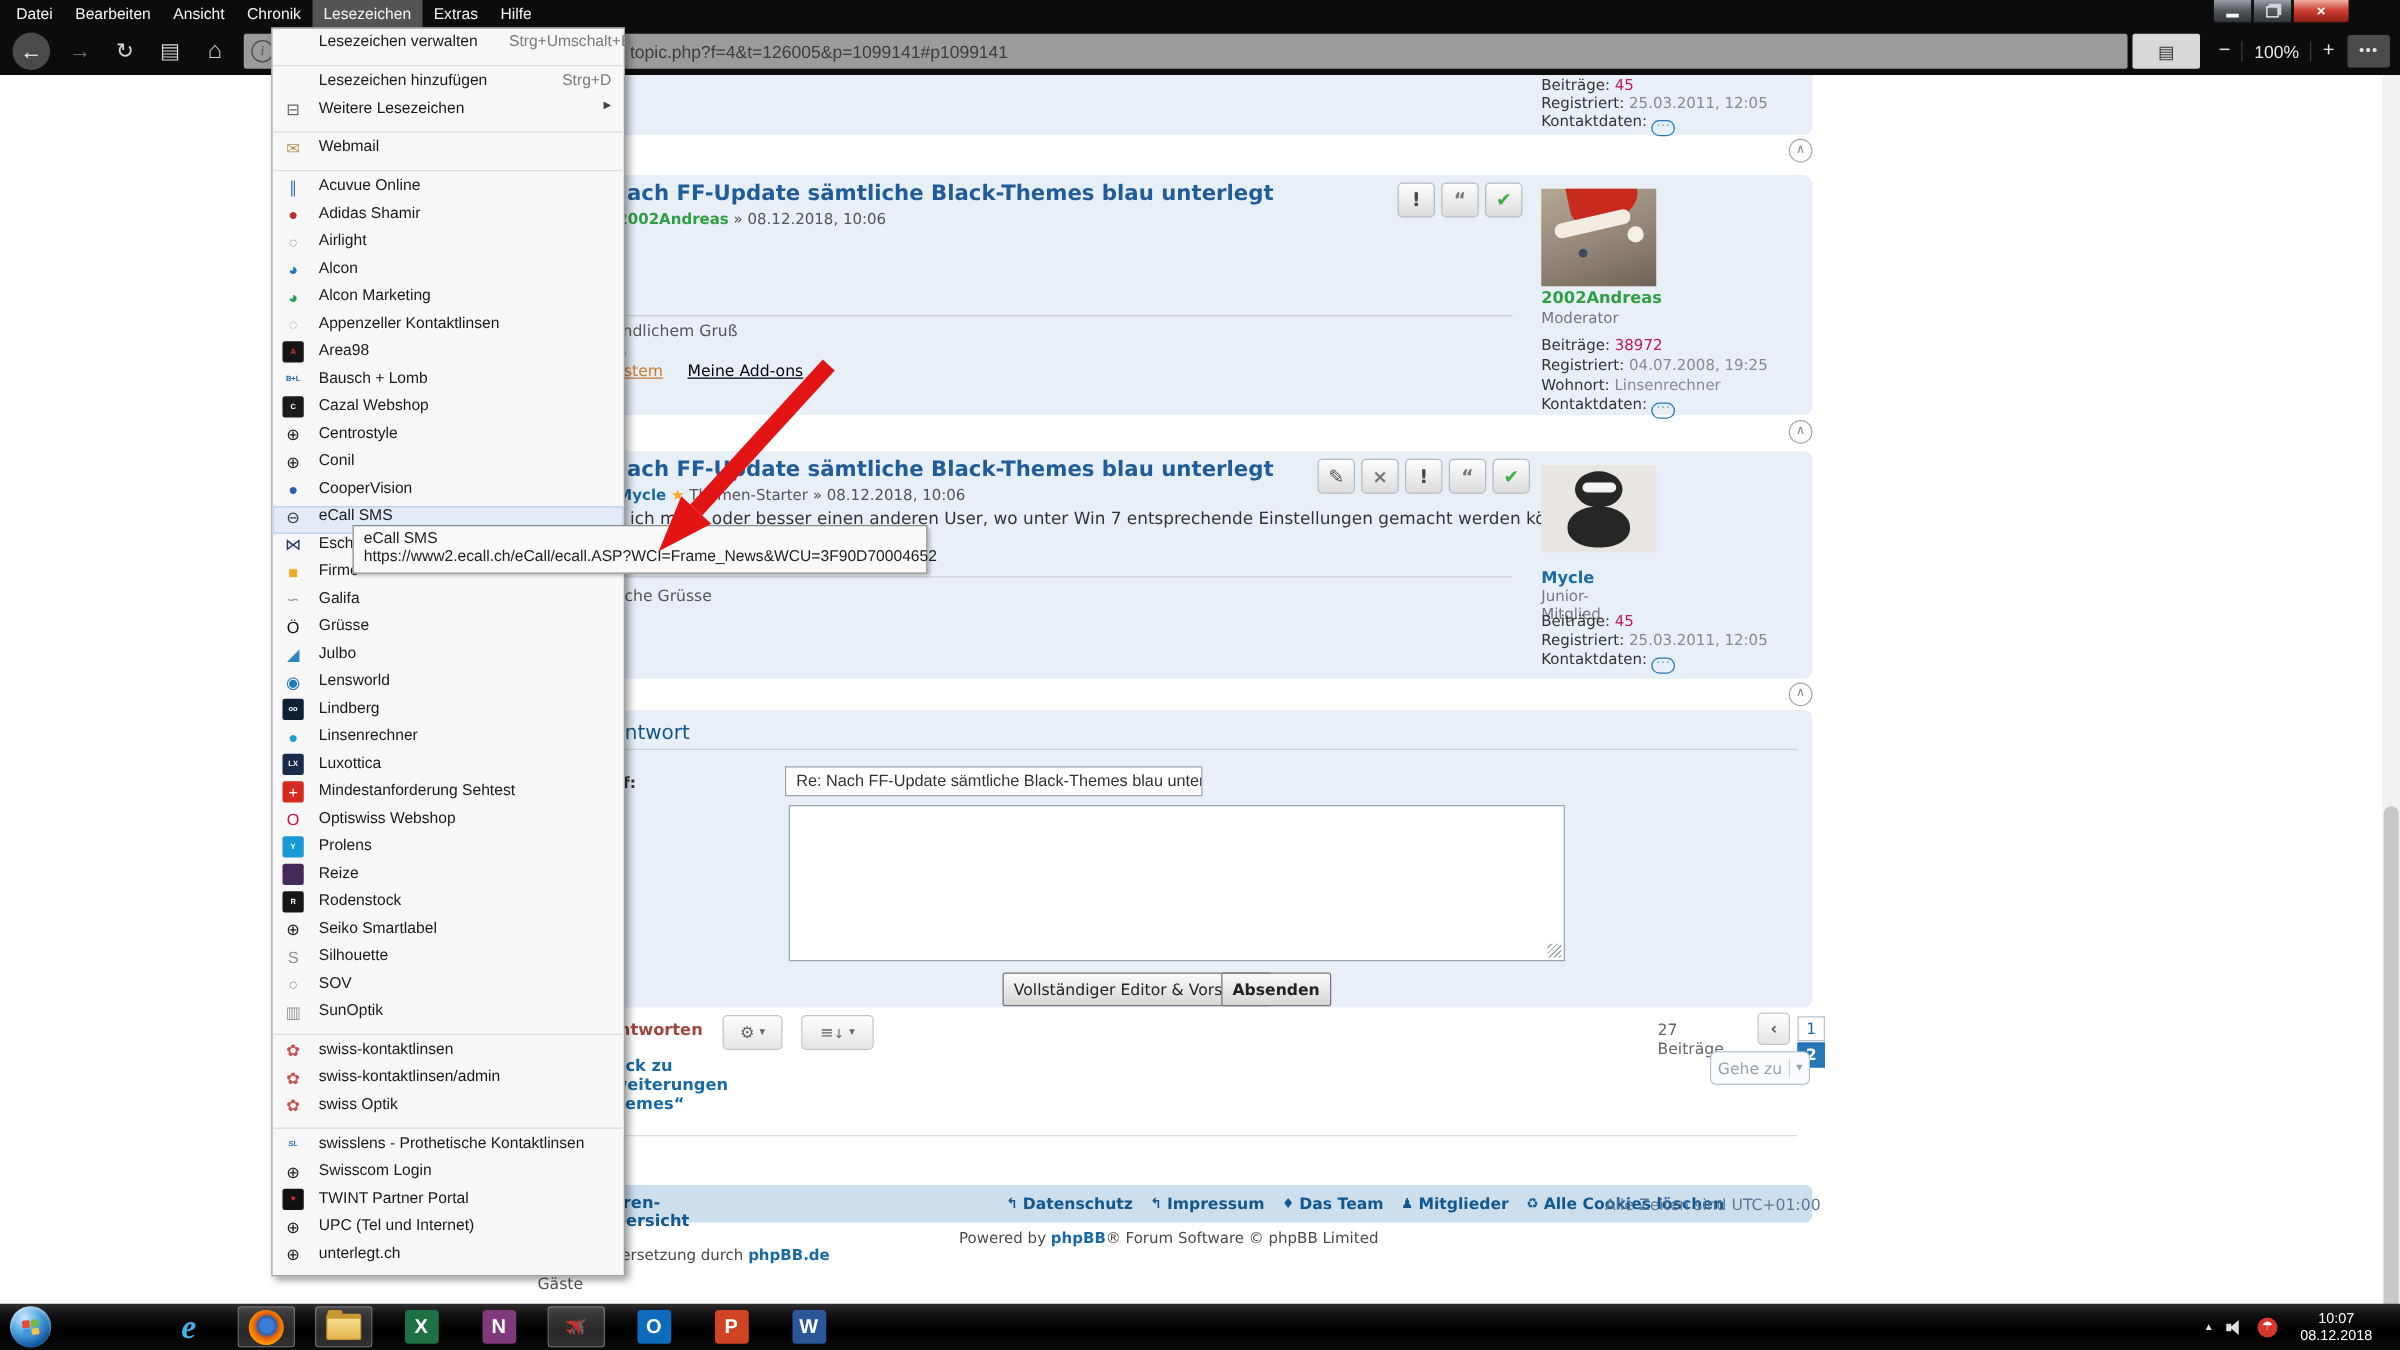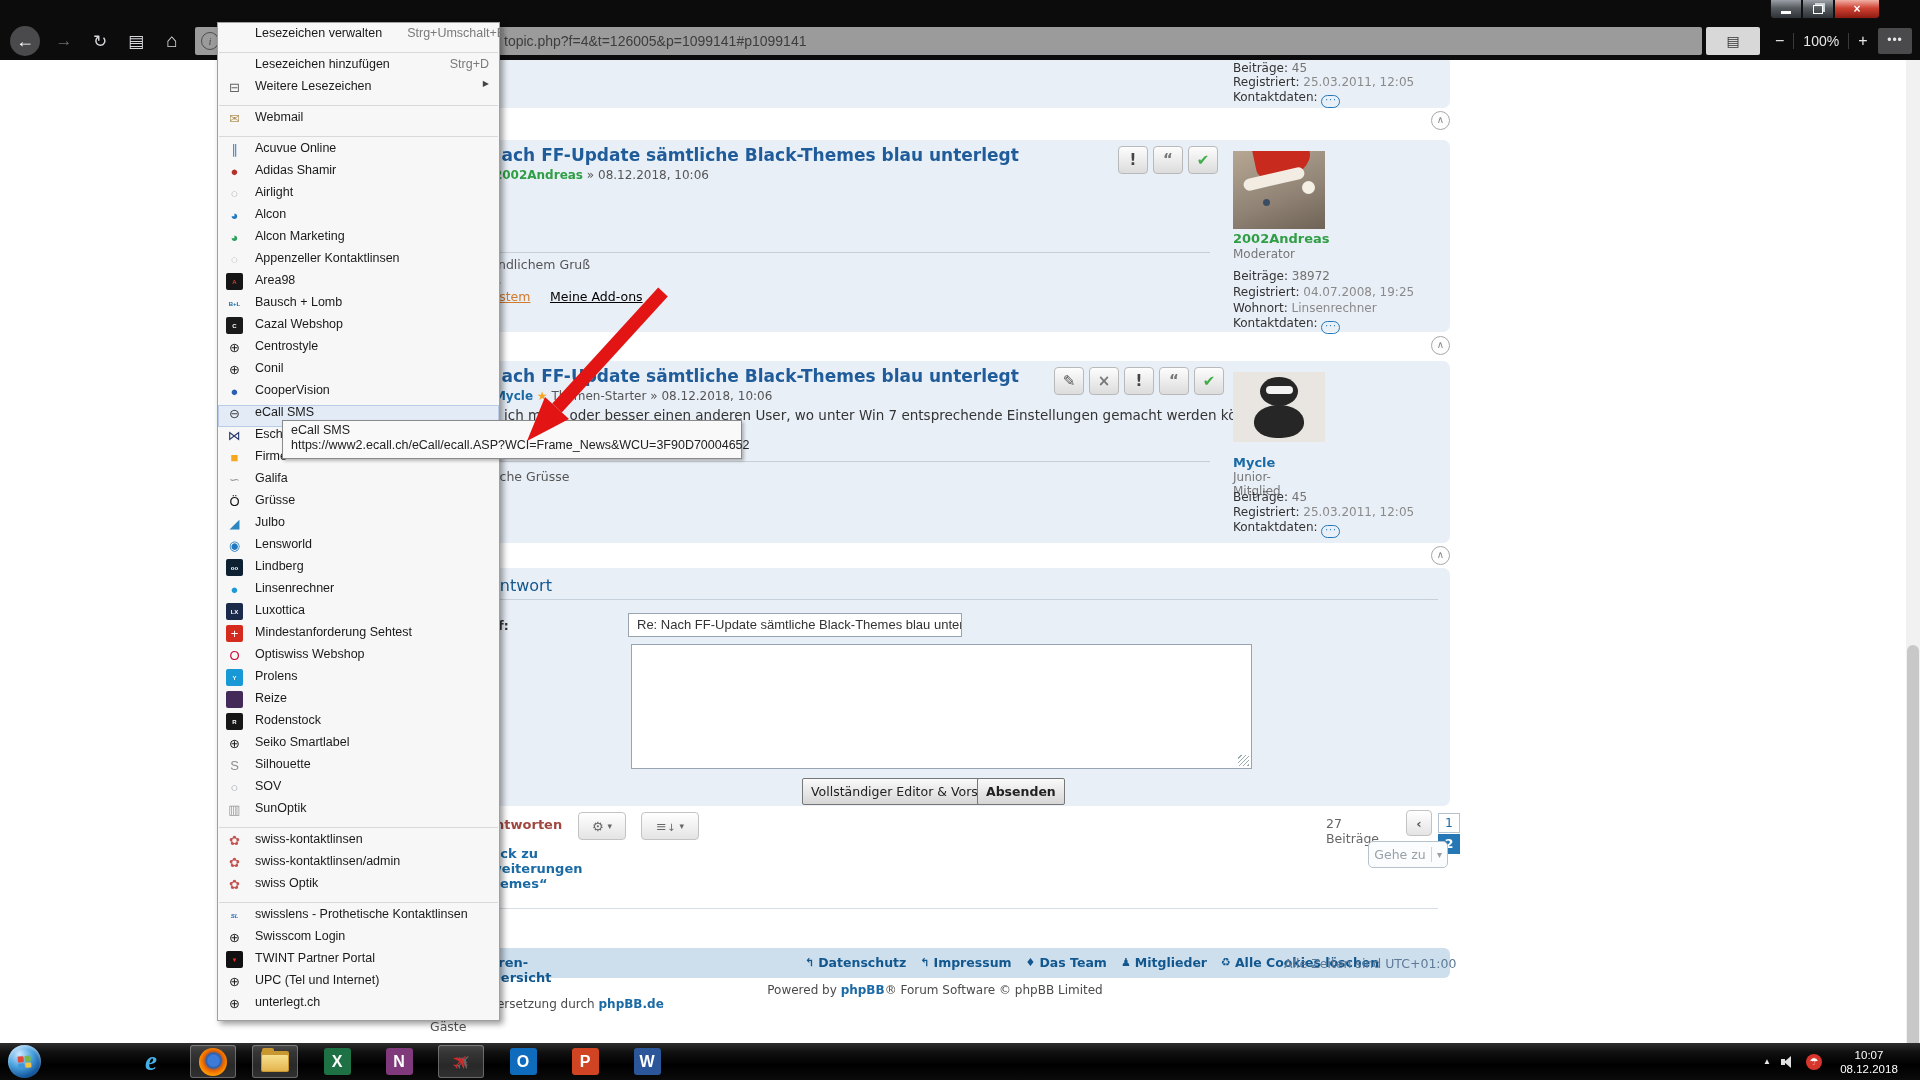--- a/index.html
+++ b/index.html
@@ -38,21 +38,21 @@
   .posticon{position:absolute;font-size:10px;color:#97a6b4;}
   .pbtns{position:absolute;display:flex;gap:5px;}
   .pbtn{width:28px;height:26px;border:1px solid #b9b9b9;border-radius:4px;background:linear-gradient(#fdfdfd,#dcdcdc);display:flex;align-items:center;justify-content:center;font-size:15px;font-weight:bold;}
   .sigsep{position:absolute;height:1px;background:#c9ced6;width:760px;left:450px;}
   .sig{position:absolute;font-size:12.5px;color:#555;white-space:nowrap;}
   .siglink{position:absolute;font-size:12.5px;text-decoration:underline;white-space:nowrap;}
   .body-line{position:absolute;font-size:13.5px;color:#333;white-space:nowrap;}
   .pname{position:absolute;left:1233px;font-size:13px;font-weight:bold;}
   .prank{position:absolute;left:1233px;font-size:12px;color:#777;}
   .prow{position:absolute;left:1233px;font-size:12px;color:#333;white-space:nowrap;}
-  .prow .lnk{color:#737373;} .prow .dim{color:#8a8a8a;}
+  .prow .lnk{color:#be185d;} .prow .dim{color:#8a8a8a;}
   .bub{display:inline-block;width:17px;height:11px;border:1px solid #2577b5;border-radius:7px;color:#2577b5;font-size:9px;line-height:8px;text-align:center;letter-spacing:1px;vertical-align:-2px;}
   .upcirc{position:absolute;width:17px;height:17px;border-radius:50%;background:#fdfdfd;border:1px solid #a8a8a8;color:#888;font-size:10px;text-align:center;line-height:16px;}
   .avatar{position:absolute;left:1233px;overflow:hidden;}
   .avatar-cat{width:92px;height:78px;background:linear-gradient(160deg,#b7a794,#8f8274 60%,#6e6356);}
   .avatar-cat::before{content:"";position:absolute;left:22px;top:-8px;width:56px;height:36px;background:#c92a1e;border-radius:0 0 62% 42%;transform:rotate(-12deg);}
   .avatar-cat::after{content:"";position:absolute;left:10px;top:22px;width:62px;height:12px;background:#f2ece2;border-radius:6px;transform:rotate(-13deg);}
   .avatar-cat .pom{position:absolute;right:10px;top:30px;width:13px;height:13px;border-radius:50%;background:#f5f0e6;}
   .avatar-cat .eye{position:absolute;left:30px;top:48px;width:7px;height:7px;border-radius:50%;background:#3b4d63;}
   .avatar-robot{width:92px;height:70px;background:#e9e6e1;}
   .avatar-robot::before{content:"";position:absolute;left:27px;top:5px;width:38px;height:29px;border-radius:50%;background:#262626;}
@@ -271,20 +271,29 @@
     <div style="position:absolute;left:420px;top:997px;width:1030px;font-size:12px;color:#4a4a4a;">
       <span>Deutsche Übersetzung durch </span><span style="color:#1a6aa5;font-weight:bold;">phpBB.de</span>
     </div>
   </div>
 
   <div id="scrollbar">
       <div id="scroll-thumb"></div>
     </div>
 
   <div id="chrome">
+    <div id="menubar">
+        <span class="mb-item">Datei</span>
+        <span class="mb-item">Bearbeiten</span>
+        <span class="mb-item">Ansicht</span>
+        <span class="mb-item">Chronik</span>
+        <span class="mb-item active">Lesezeichen</span>
+        <span class="mb-item">Extras</span>
+        <span class="mb-item">Hilfe</span>
+      </div>
     <div id="navrow">
       <div id="back-circle">←</div>
       <span class="navico" style="left:50px;width:28px;color:#6d6d70;">→</span>
       <span class="navico" style="left:86px;width:28px;">↻</span>
       <span class="navico" style="left:122px;width:28px;">▤</span>
       <span class="navico" style="left:158px;width:28px;font-size:19px;">⌂</span>
       <div id="urlbar">
         <span id="url-info">i</span>
         <span id="url-text">topic.php?f=4&amp;t=126005&amp;p=1099141#p1099141</span>
       </div>

